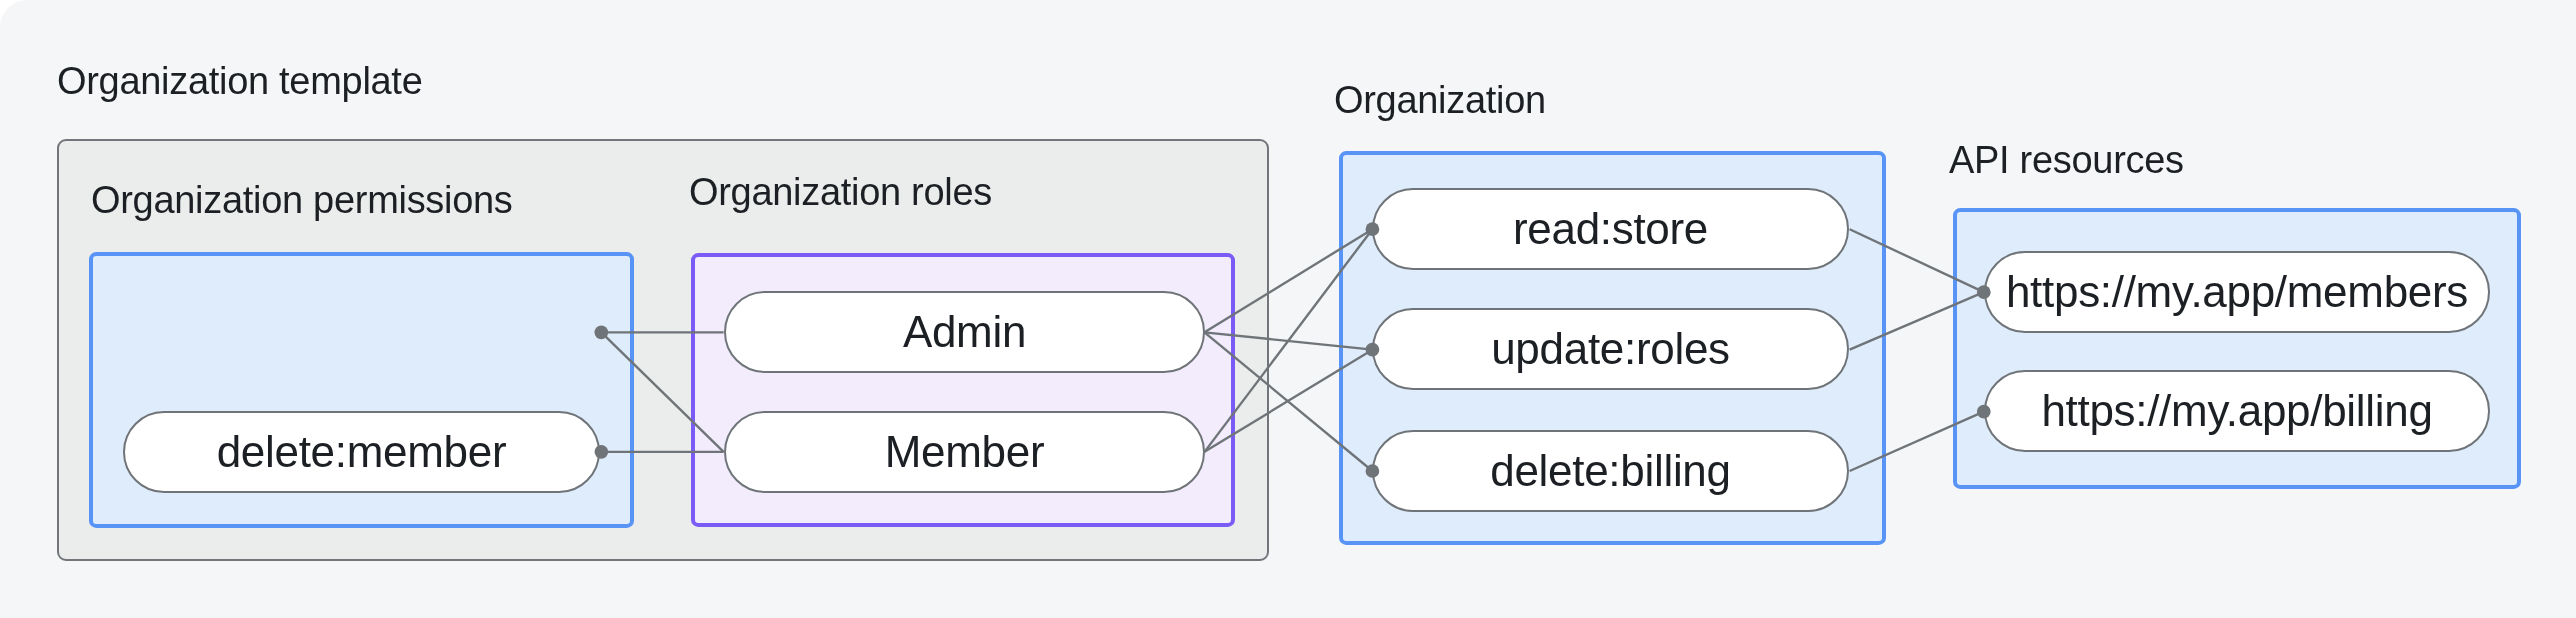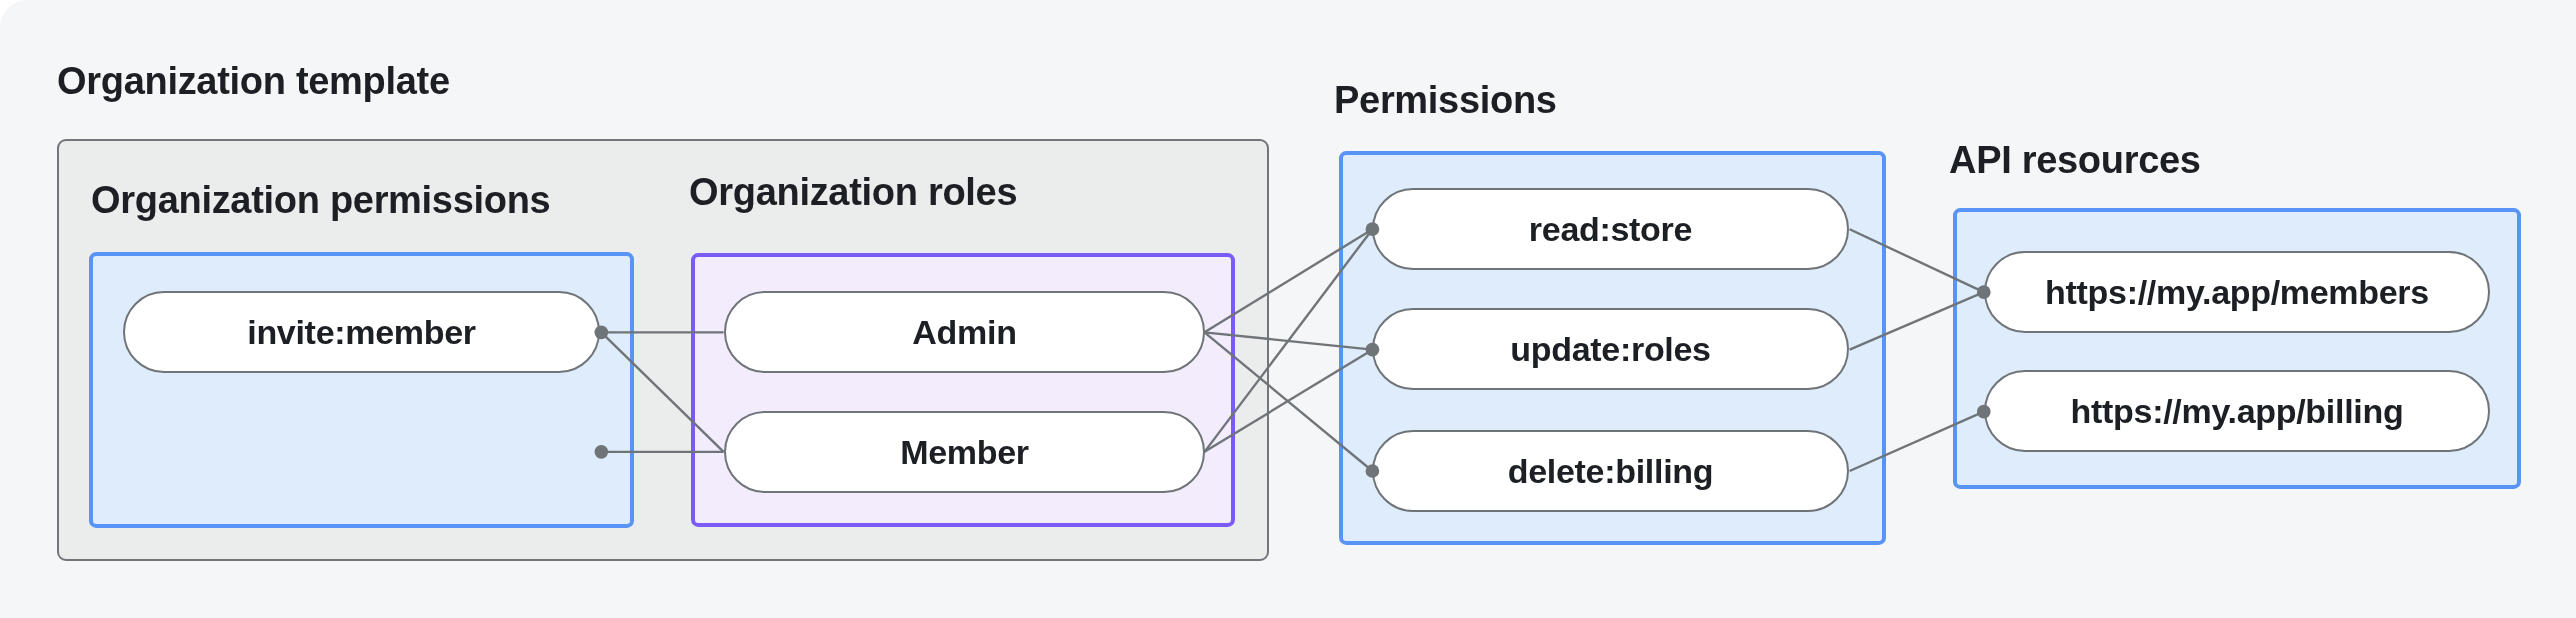--- a/index.html
+++ b/index.html
@@ -18,21 +18,20 @@
   html,body{margin:0;padding:0;background:#ffffff;}
   .canvas{
     position:relative;
     width:2576px;height:619px;
     background:var(--page_background);
     border-top-left-radius:27px;
     overflow:hidden;
     font-family:"Liberation Sans","DejaVu Sans",sans-serif;
     color:var(--text_color);
     letter-spacing:-0.3px;
-    font-weight:bold;
   }
   .section-label{
     position:absolute;
     font-size:38px;
     line-height:1.22;
     white-space:nowrap;
     z-index:2;
   }
   .container-box{
     position:absolute;
@@ -63,21 +62,21 @@
   #lbl-api{left:1949px;top:137px;}
 
   .pill{
     position:absolute;
     box-sizing:border-box;
     height:82px;
     background:var(--node_fill);
     border:2.7px solid var(--node_border);
     border-radius:41px;
     display:flex;align-items:center;justify-content:center;
-    font-size:34px;
+    font-size:44px;
     white-space:nowrap;
     z-index:3;
   }
   #node-invite {left:123px; top:291px; width:477px;}
   #node-delete {left:123px; top:411px; width:477px;}
   #node-admin  {left:724px; top:291px; width:481px;}
   #node-member {left:724px; top:411px; width:481px;}
   #node-read   {left:1372px;top:188px; width:477px;}
   #node-update {left:1372px;top:308px; width:477px;}
   #node-manage {left:1372px;top:430px; width:477px;}
@@ -96,29 +95,29 @@
 <body>
 
 <div class="canvas">
 
   <div class="section-label" id="lbl-template">Organization template</div>
 
   <div class="container-box"></div>
 
   <div class="section-label" id="lbl-org-perms">Organization permissions</div>
   <div class="section-label" id="lbl-org-roles">Organization roles</div>
-  <div class="section-label" id="lbl-permissions">Permissions</div>
+  <div class="section-label" id="lbl-permissions">Organization</div>
   <div class="section-label" id="lbl-api">API resources</div>
 
   <div class="group-box blue" id="box-org-perms"></div>
   <div class="group-box purple" id="box-org-roles"></div>
   <div class="group-box blue" id="box-permissions"></div>
   <div class="group-box blue" id="box-api"></div>
 
-  <div class="pill" id="node-invite">invite:member</div>
+  <div class="pill" id="node-delete">delete:member</div>
   <div class="pill" id="node-admin">Admin</div>
   <div class="pill" id="node-member">Member</div>
   <div class="pill" id="node-read">read:store</div>
   <div class="pill" id="node-update">update:roles</div>
   <div class="pill" id="node-manage">delete:billing</div>
   <div class="pill" id="node-members">https://my.app/members</div>
   <div class="pill" id="node-billing">https://my.app/billing</div>
 
   <svg id="edge-layer" viewBox="0 0 2823 678" xmlns="http://www.w3.org/2000/svg">
       <line x1="659" y1="364" x2="793" y2="364"></line>

